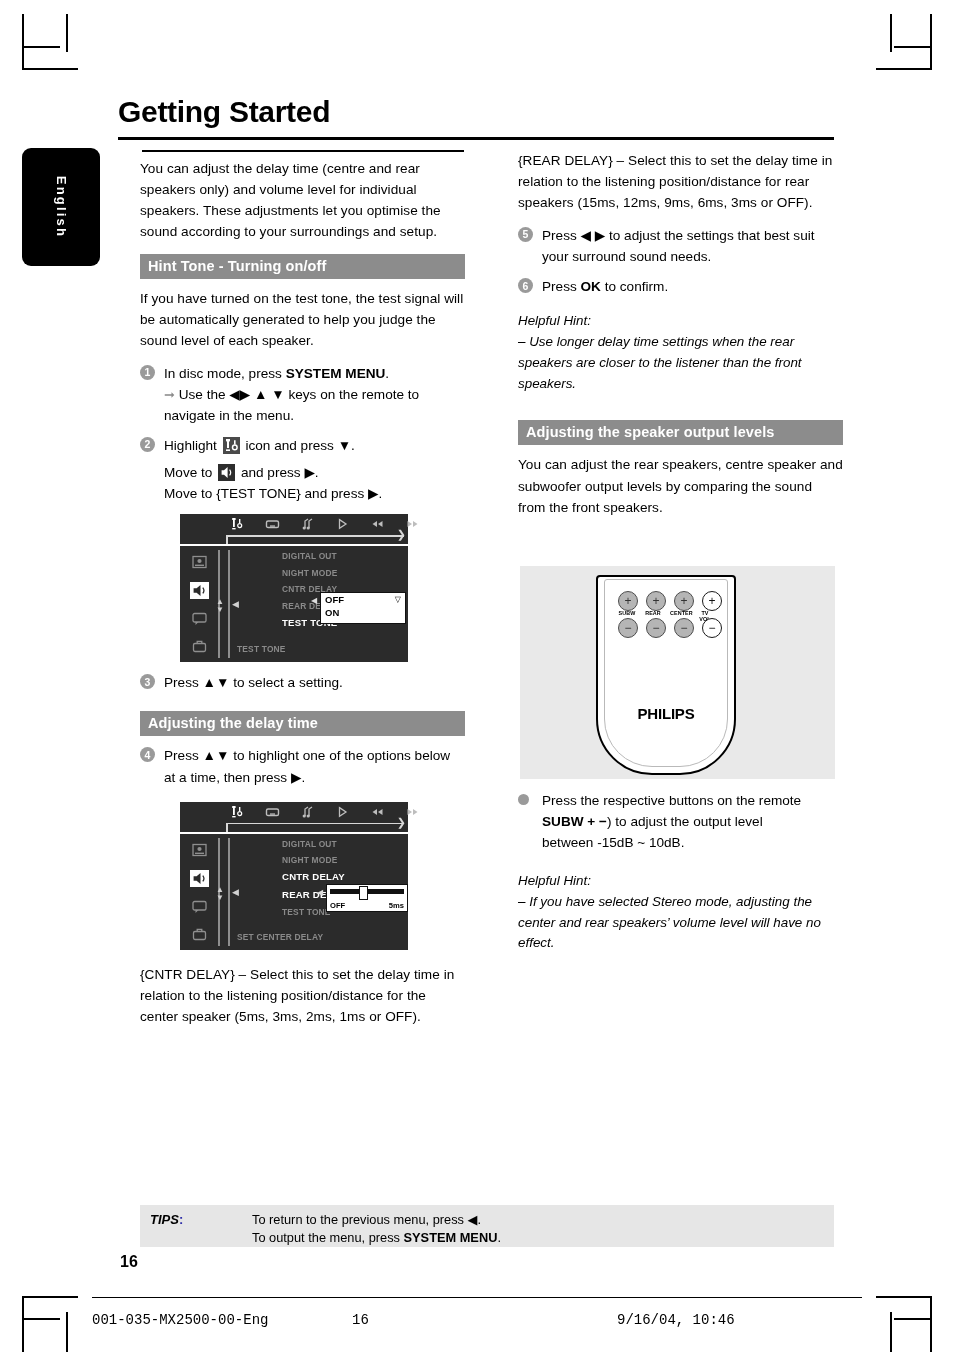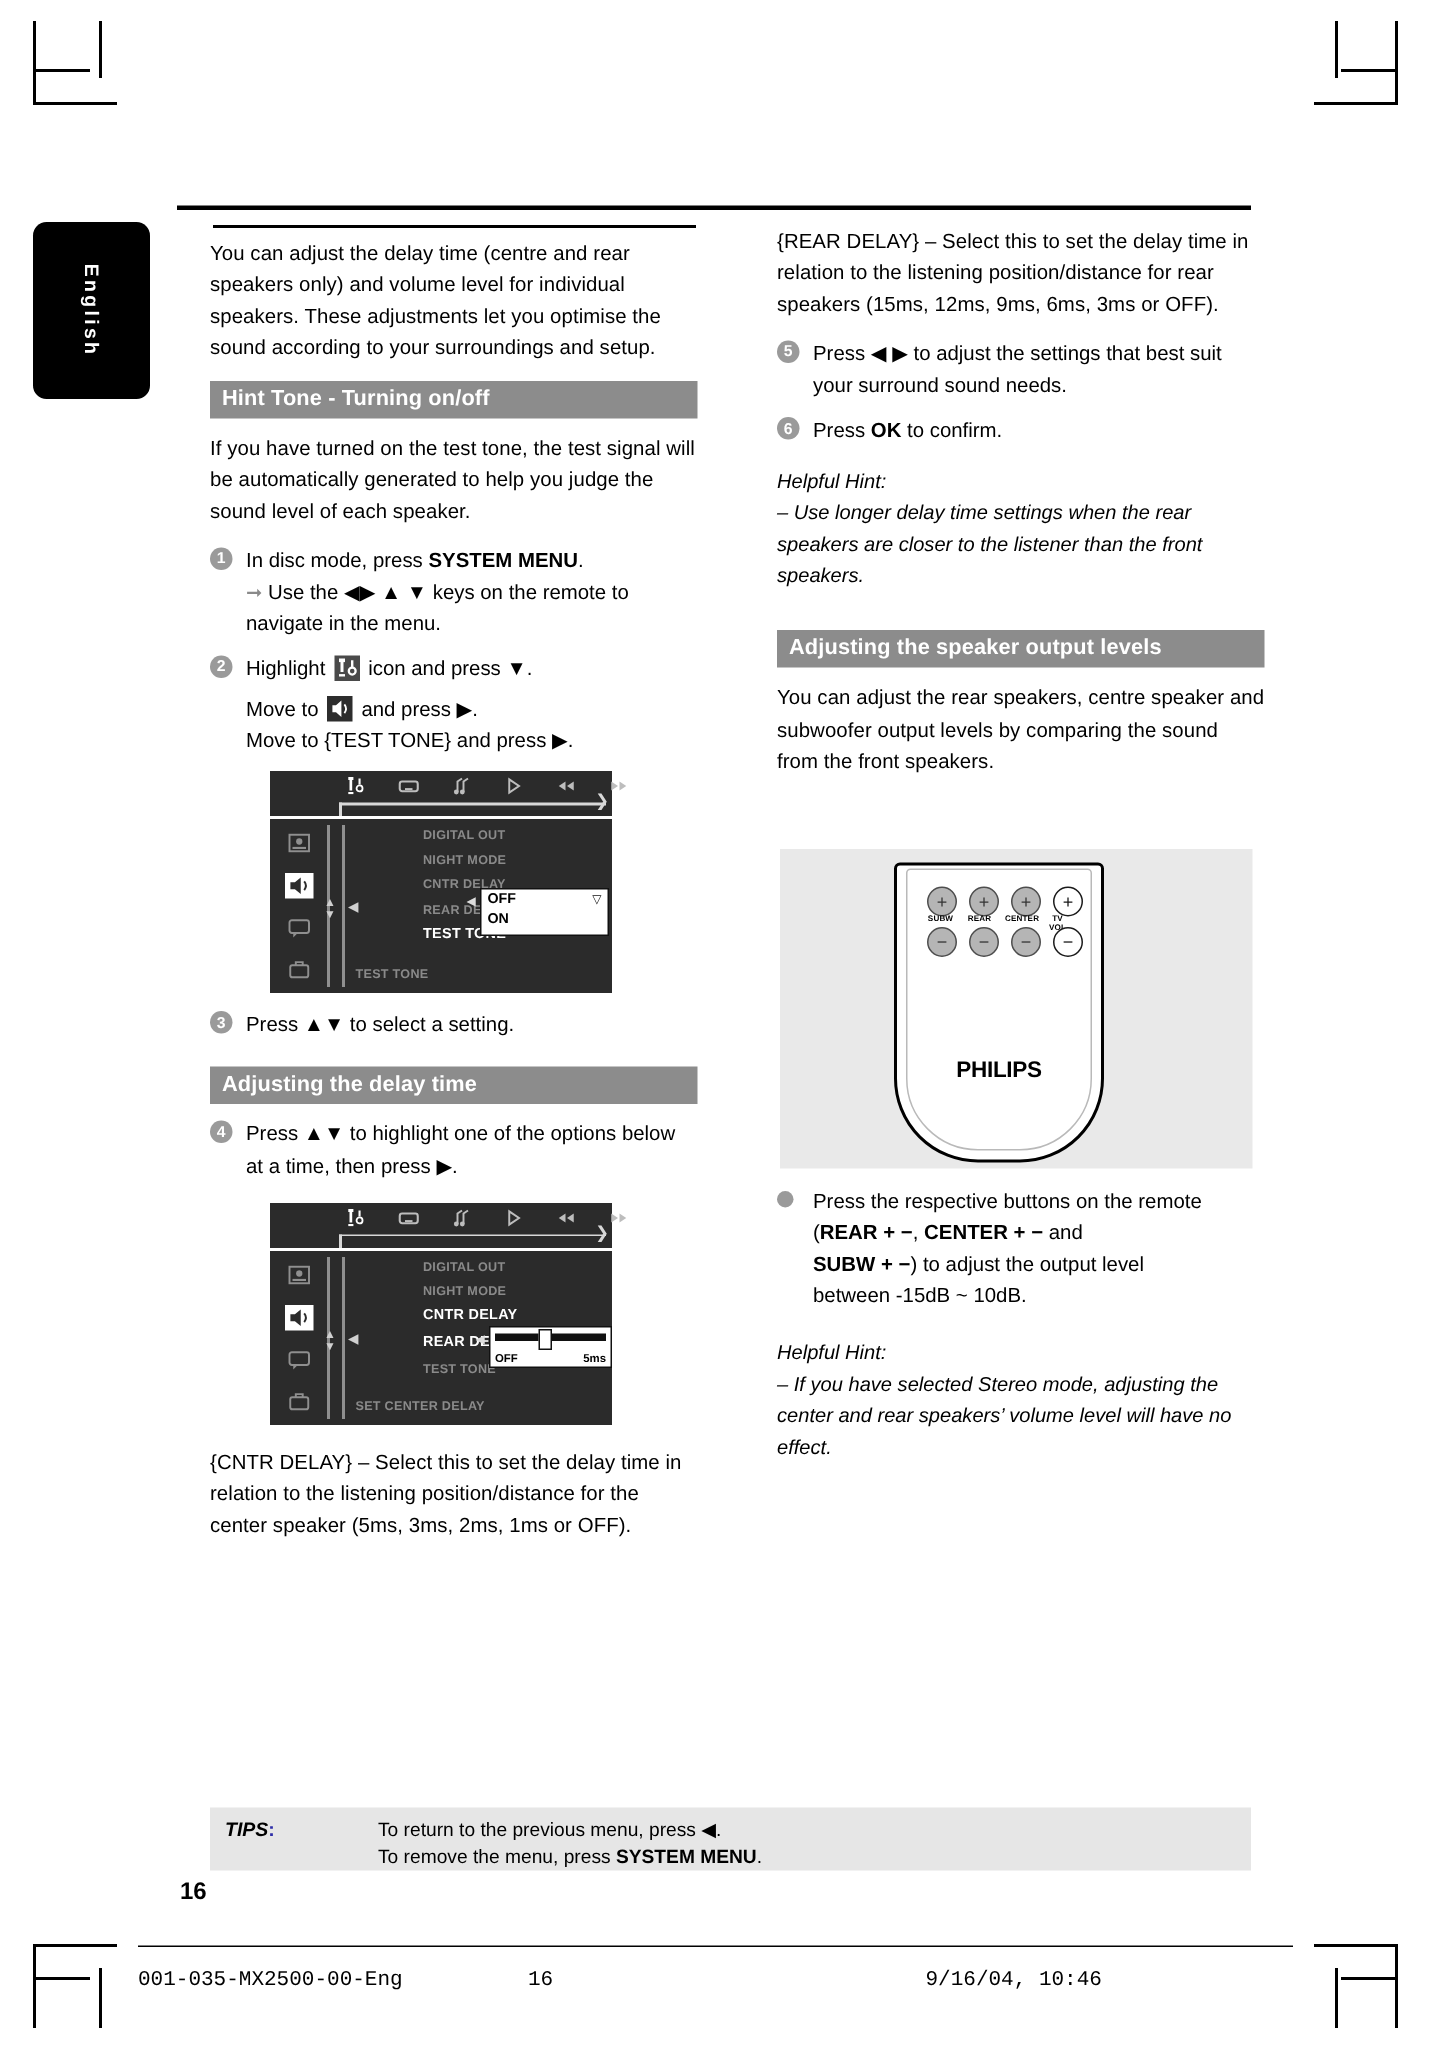--- a/index.html
+++ b/index.html
@@ -241,20 +241,21 @@
 
   <div class="cm" style="left:930px;top:1296px;width:1.6px;height:56px;"></div>
   <div class="cm" style="left:876px;top:1296px;width:56px;height:1.6px;"></div>
   <div class="cm" style="left:890px;top:1312px;width:1.6px;height:40px;"></div>
   <div class="cm" style="left:894px;top:1318px;width:38px;height:1.6px;"></div>
 
   <div class="lang-tab">
     <span>English</span>
   </div>
 
+  <div class="title">Getting Started</div>
   <div class="title-rule"></div>
 
   <div class="col-left">
 
     <div class="step-rule"></div>
 
     <p class="body">You can adjust the delay time (centre and rear speakers only) and volume level for individual speakers. These adjustments let you optimise the sound according to your surroundings and setup.</p>
 
     <div class="secbar">Hint Tone - Turning on/off</div>
 
@@ -529,37 +530,36 @@
 
       <div class="philips">PHILIPS</div>
     </div>
   </div>
 
   <div style="position:absolute;left:518px;top:790px;width:325px;">
     <div class="step" style="padding-left:24px;">
       <div class="bullet-dot"></div>
       <div class="step-body">
         <div>Press the respective buttons on the remote</div>
-        <div>(<b>REAR</b> <b>+ −</b><span>, </span><b>CENTER</b> <b>+ −</b><span> and</span></div>
         <div><b>SUBW</b> <b>+ −</b><span>) to adjust the output level</span></div>
         <div>between -15dB ~ 10dB.</div>
       </div>
     </div>
 
     <div class="hint" style="margin-top:18px;">
       <div>Helpful Hint:</div>
       <div>–  If you have selected Stereo mode, adjusting the center and rear speakers’ volume level will have no effect.</div>
     </div>
   </div>
 
   <div class="tips">
     <div class="tips-label"><span>TIPS</span><span class="colon">:</span></div>
     <div class="tips-text">
       <div><span>To return to the previous menu, press ◀</span><span>.</span></div>
-      <div><span>To remove the menu, press </span><b>SYSTEM MENU</b><span>.</span></div>
+      <div><span>To output the menu, press </span><b>SYSTEM MENU</b><span>.</span></div>
     </div>
   </div>
 
   <div class="pageno">16</div>
 
   <div class="foot-rule"></div>
   <div class="foot a">001-035-MX2500-00-Eng</div>
   <div class="foot b">16</div>
   <div class="foot c">9/16/04, 10:46</div>
 

